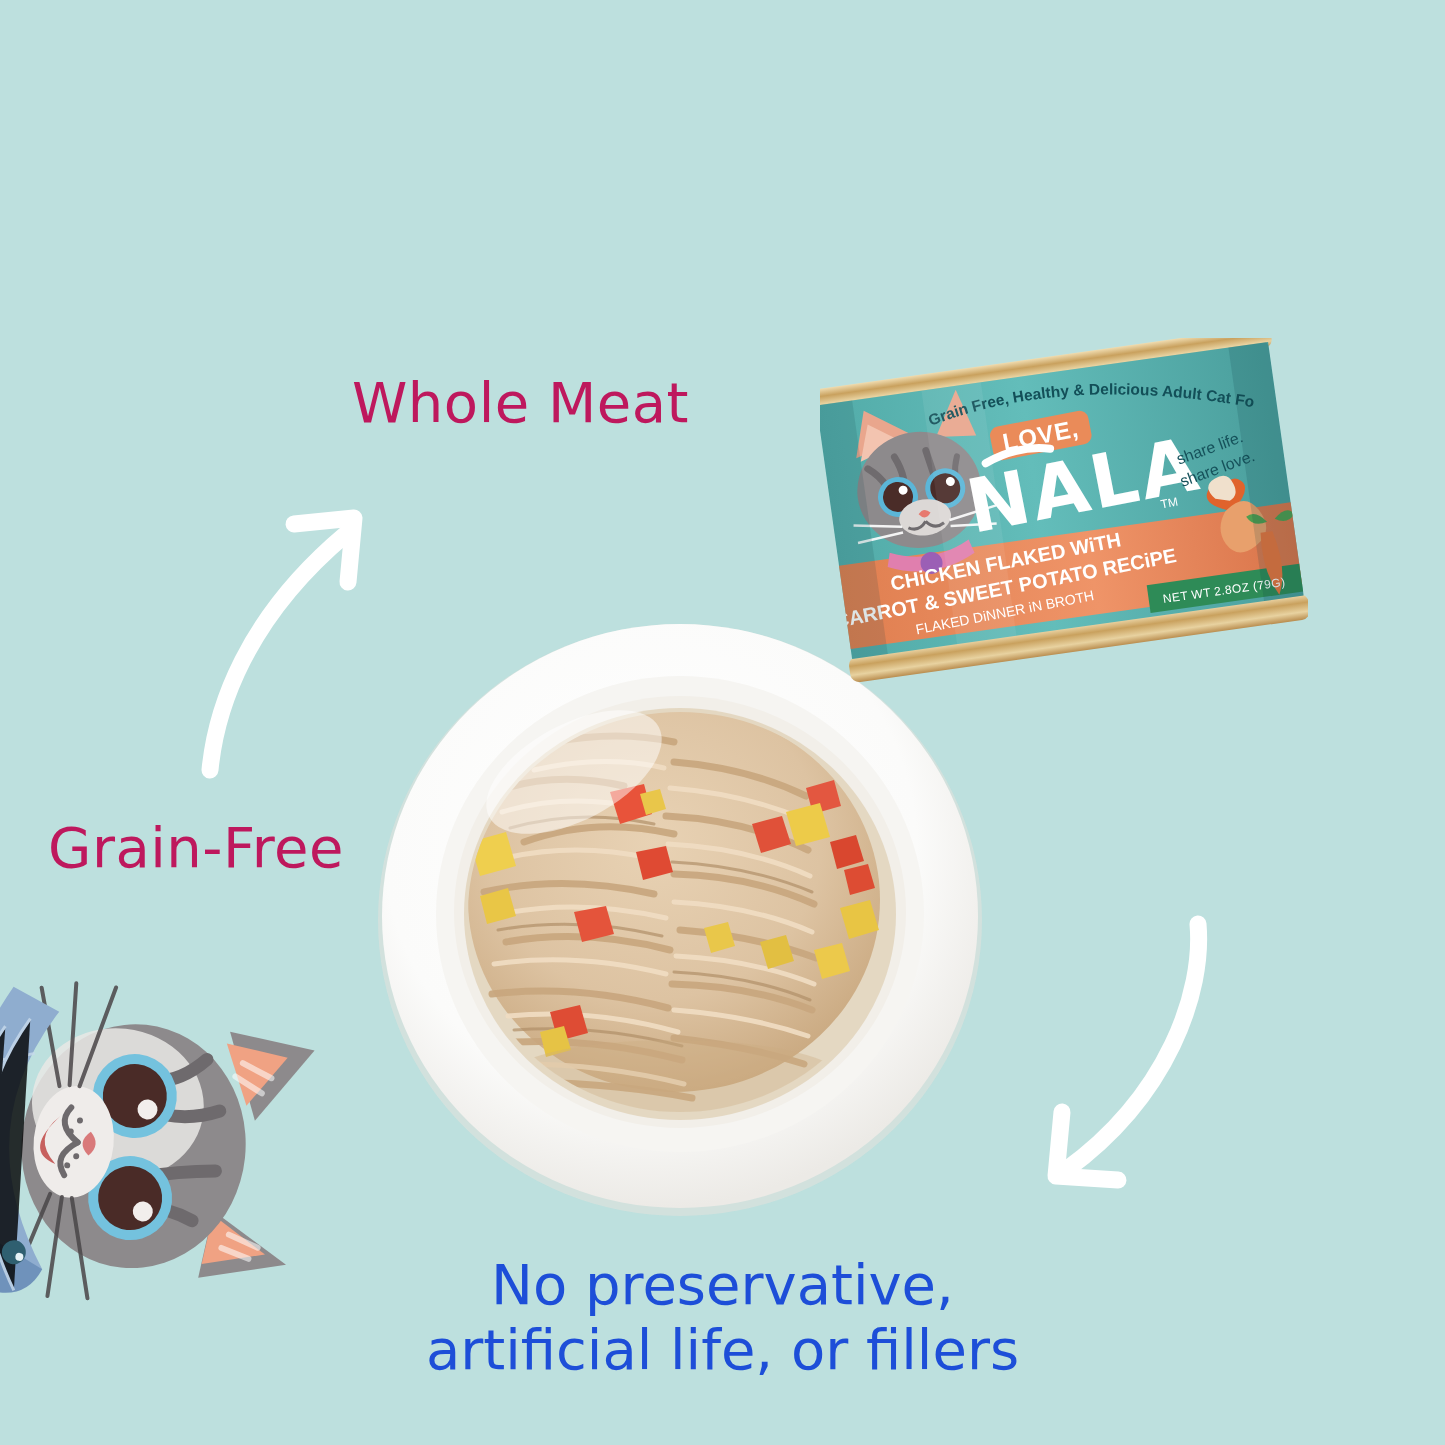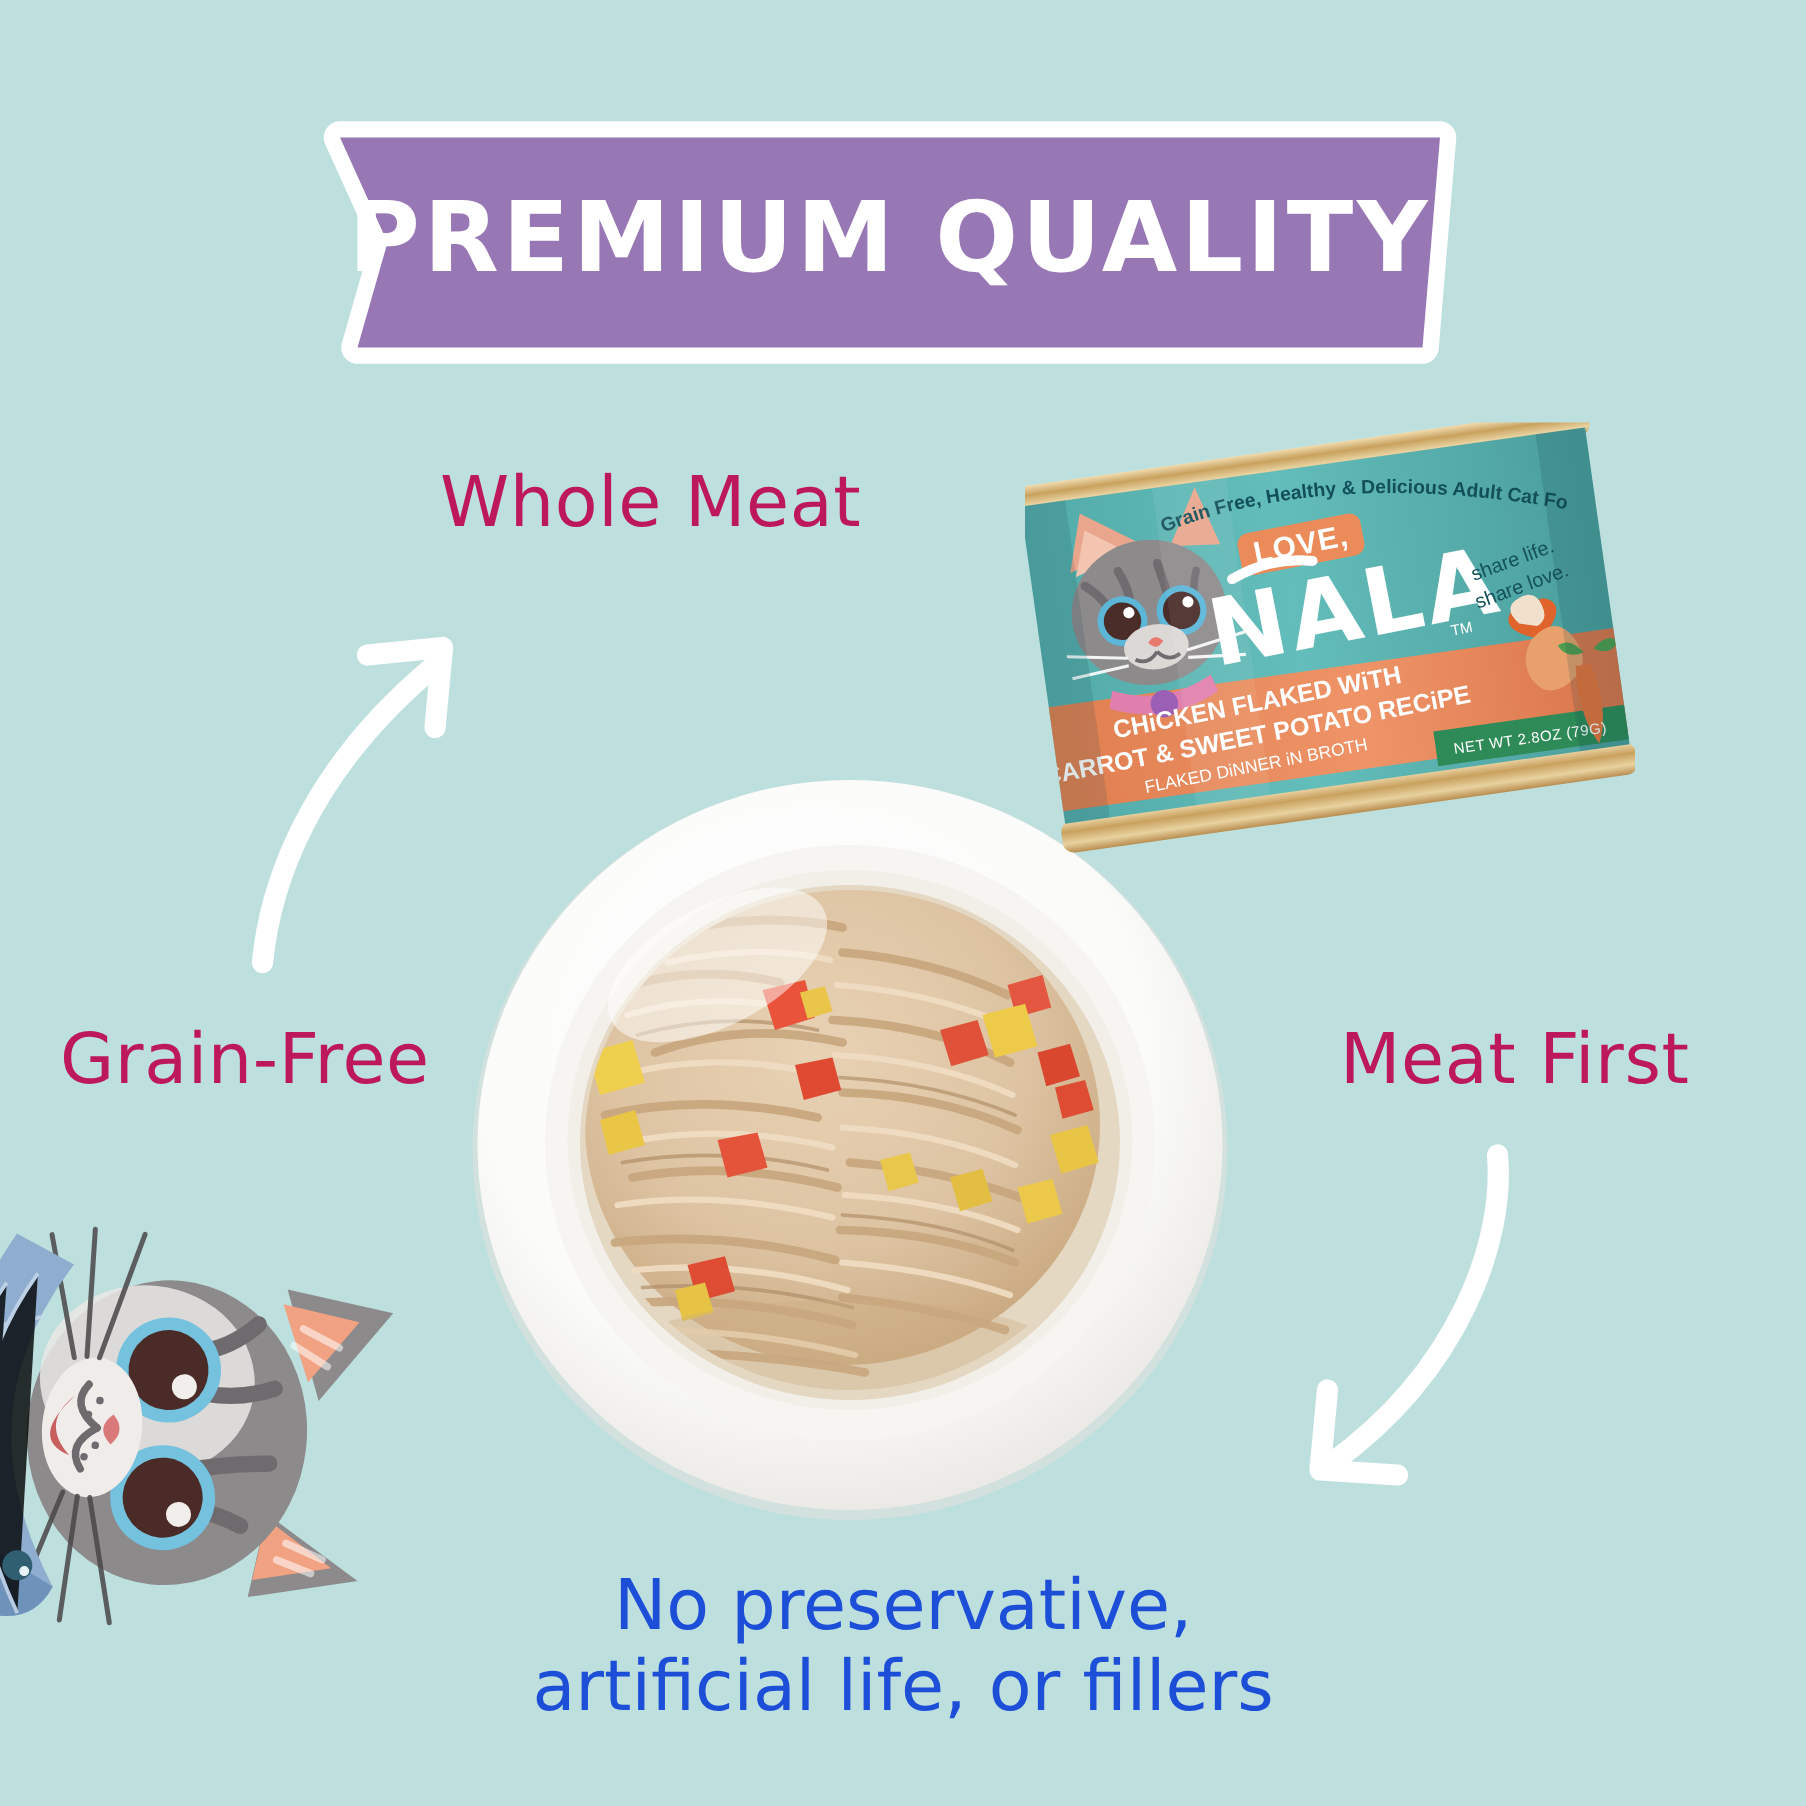--- a/index.html
+++ b/index.html
@@ -83,31 +83,23 @@
     position: absolute;
     left: -34px; top: 928px;
     width: 352px; height: 410px;
   }
 </style>
 </head>
 <body>
 
 <div id="stage">
 
-  <div class="banner-wrap">
-    <svg class="banner-svg" viewBox="0 0 908 196" preserveAspectRatio="none">
-      <path d="M14 14 L894 14 L880 182 L28 182 L52 98 Z" fill="none" stroke="#ffffff" stroke-width="26" stroke-linejoin="round" stroke-linecap="round"></path>
-      <path d="M14 14 L894 14 L880 182 L28 182 L52 98 Z" fill="#9878b4"></path>
-    </svg>
-    <div class="banner-text">PREMiUM QUALiTY</div>
-  </div>
 
   <div class="feat" id="feat-whole-meat">Whole Meat</div>
   <div class="feat" id="feat-grain-free">Grain-Free</div>
-  <div class="feat" id="feat-meat-first">Meat First</div>
 
   <div class="bottom-note">
     <div>No preservative,</div>
     <div>artificial life, or fillers</div>
   </div>
 
   <svg class="arrow" id="arrow-up" viewBox="0 0 236 306">
     <path d="M42 292 C 48 230, 78 140, 178 56" fill="none" stroke="#ffffff" stroke-width="17" stroke-linecap="round"></path>
     <path d="M126 46 L186 40 L180 104" fill="none" stroke="#ffffff" stroke-width="17" stroke-linecap="round" stroke-linejoin="round"></path>
   </svg>

